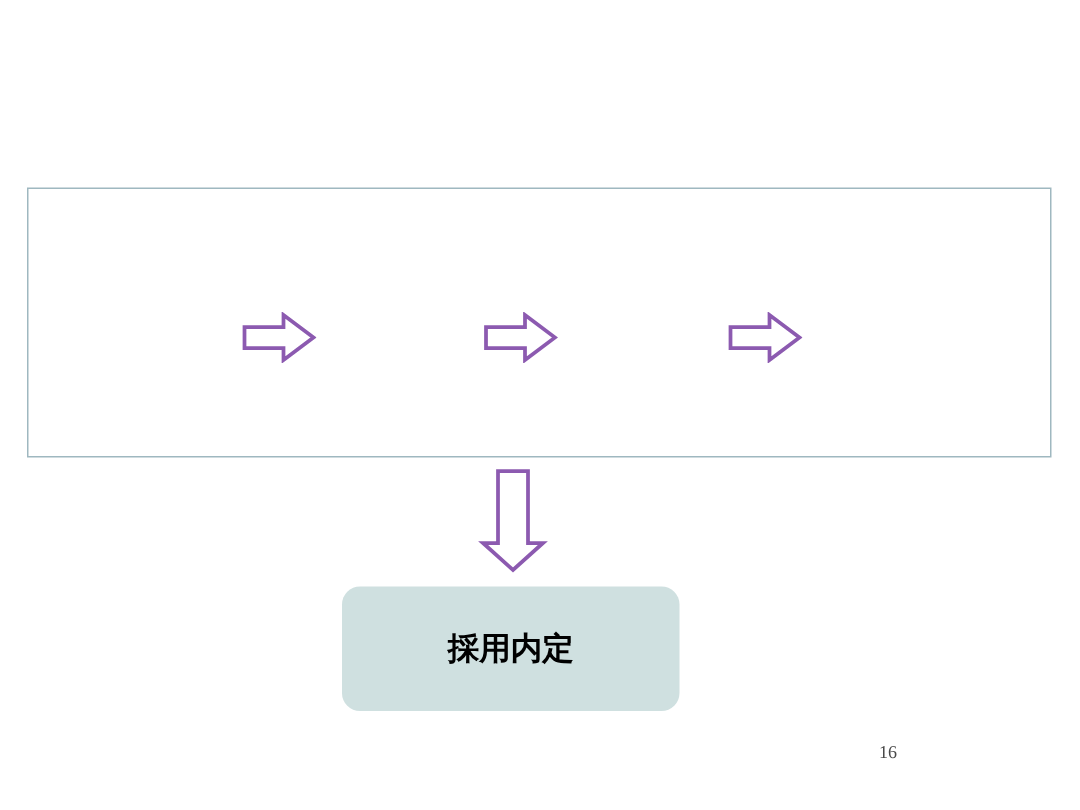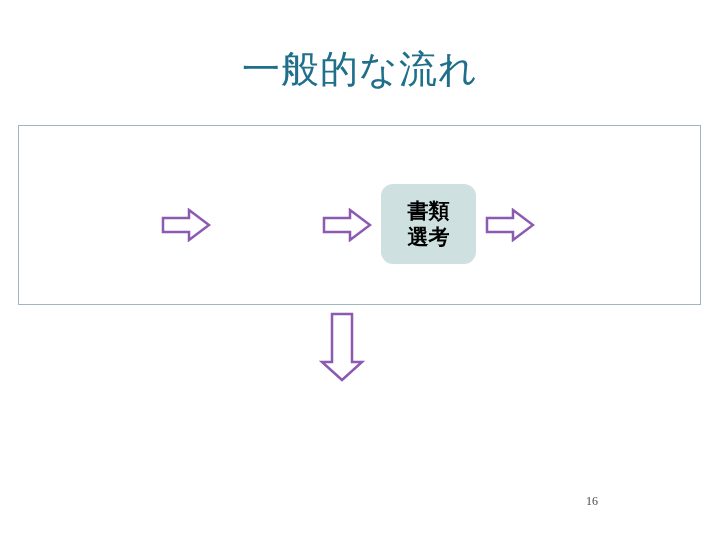--- a/index.html
+++ b/index.html
@@ -84,54 +84,50 @@
     font-size: 12px;
     color: #4a4a4a;
     font-family: "Liberation Serif", serif;
   }
 </style>
 </head>
 <body>
 
 <div class="slide">
 
-  <div class="title">一般的な流れ</div>
 
   <div class="flow-frame"></div>
 
 
   <div class="arrow-h arrow-h-1">
     <svg width="50" height="34" viewBox="0 0 50 34">
       <polygon points="2,10 28,10 28,2 48,17 28,32 28,24 2,24" fill="none" stroke="#8c5ab0" stroke-width="2.5" stroke-linejoin="miter"></polygon>
     </svg>
   </div>
 
 
   <div class="arrow-h arrow-h-2">
     <svg width="50" height="34" viewBox="0 0 50 34">
       <polygon points="2,10 28,10 28,2 48,17 28,32 28,24 2,24" fill="none" stroke="#8c5ab0" stroke-width="2.5" stroke-linejoin="miter"></polygon>
     </svg>
   </div>
 
-  <div class="node node-3">
-    <div>
-      <div>書類</div>
-      <div>選考</div>
-    </div>
-  </div>
 
   <div class="arrow-h arrow-h-3">
     <svg width="50" height="34" viewBox="0 0 50 34">
       <polygon points="2,10 28,10 28,2 48,17 28,32 28,24 2,24" fill="none" stroke="#8c5ab0" stroke-width="2.5" stroke-linejoin="miter"></polygon>
     </svg>
   </div>
 
 
   <div class="arrow-v">
     <svg width="48" height="70" viewBox="0 0 48 70">
       <polygon points="14,2 34,2 34,50 44,50 24,68 4,50 14,50" fill="none" stroke="#8c5ab0" stroke-width="2.5" stroke-linejoin="miter"></polygon>
     </svg>
   </div>
 
+  <div class="node node-5">
+    <div>採用内定</div>
+  </div>
 
   <div class="page-num">16</div>
 
 </div>
 
 </body></html>

